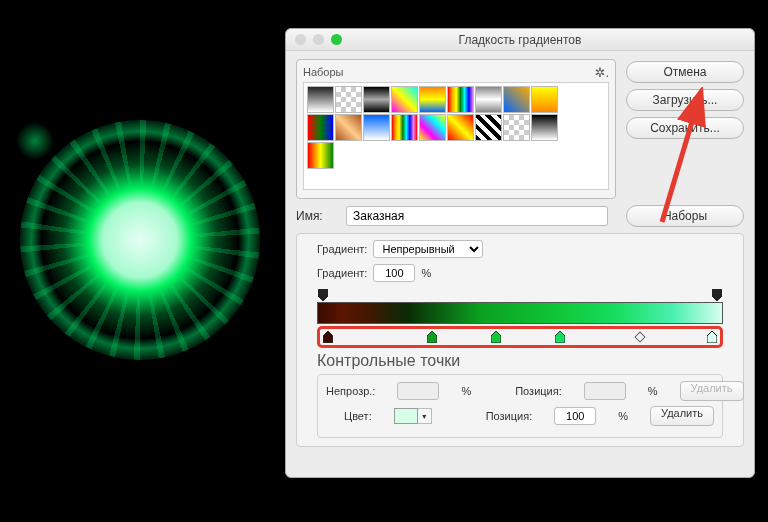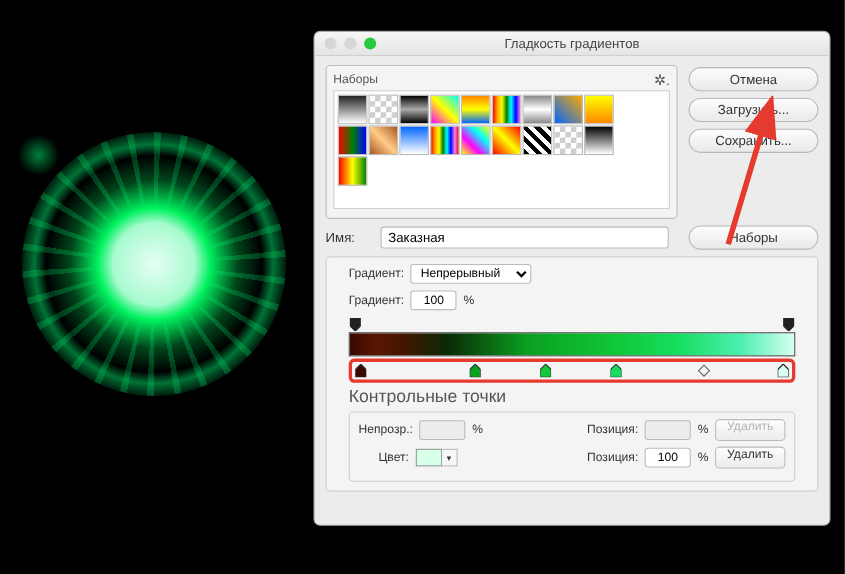--- a/index.html
+++ b/index.html
@@ -128,21 +128,21 @@
       #10c838 60%, #16de60 74%,
       #4cf0b0 88%, #d8fff0 100%);
   }
   .botstops-wrap { border:3px solid #e53a2e; border-radius:5px; margin-top:2px; padding:1px 0;}
   .botstops { height:14px; position:relative;}
   .stop-b { position:absolute; bottom:1px; width:10px; height:12px; transform:translateX(-50%);}
   .diamond { position:absolute; bottom:3px; width:8px; height:8px; transform:translateX(-50%) rotate(45deg); border:1px solid #666; background:#f4f4f4;}
 
   .ctrl-box { border:1px solid #cfcfcf; border-radius:4px; padding:6px 8px; margin-top:4px; background:#f4f4f4;}
   .ctrl-title { font-size:16px; color:#555; margin:4px 0 4px;}
-  .ctrl-row { display:flex; align-items:center; gap:6px; font-size:11px; margin-bottom:5px;}
+  .ctrl-row { display:flex; align-items:center; gap:22px; font-size:11px; margin-bottom:5px;}
   .spacer{flex:1;}
   .sqbtn { height:20px; padding:0 10px; border:1px solid #bcbcbc; border-radius:4px; background:linear-gradient(#fdfdfd,#ececec); font-size:11px; cursor:pointer; color:#333;}
   .sqbtn.dis { color:#b4b4b4; cursor:default;}
   .color-sw { width:24px; height:16px; border:1px solid #999; background:#d8ffe8;}
   .dd-caret { width:14px; height:16px; border:1px solid #bcbcbc; border-left:none; background:#f7f7f7; display:flex; align-items:center; justify-content:center; font-size:8px;}
 
   
   .arrow { position:absolute; pointer-events:none; }
   .arrow svg { display:block; }
 

